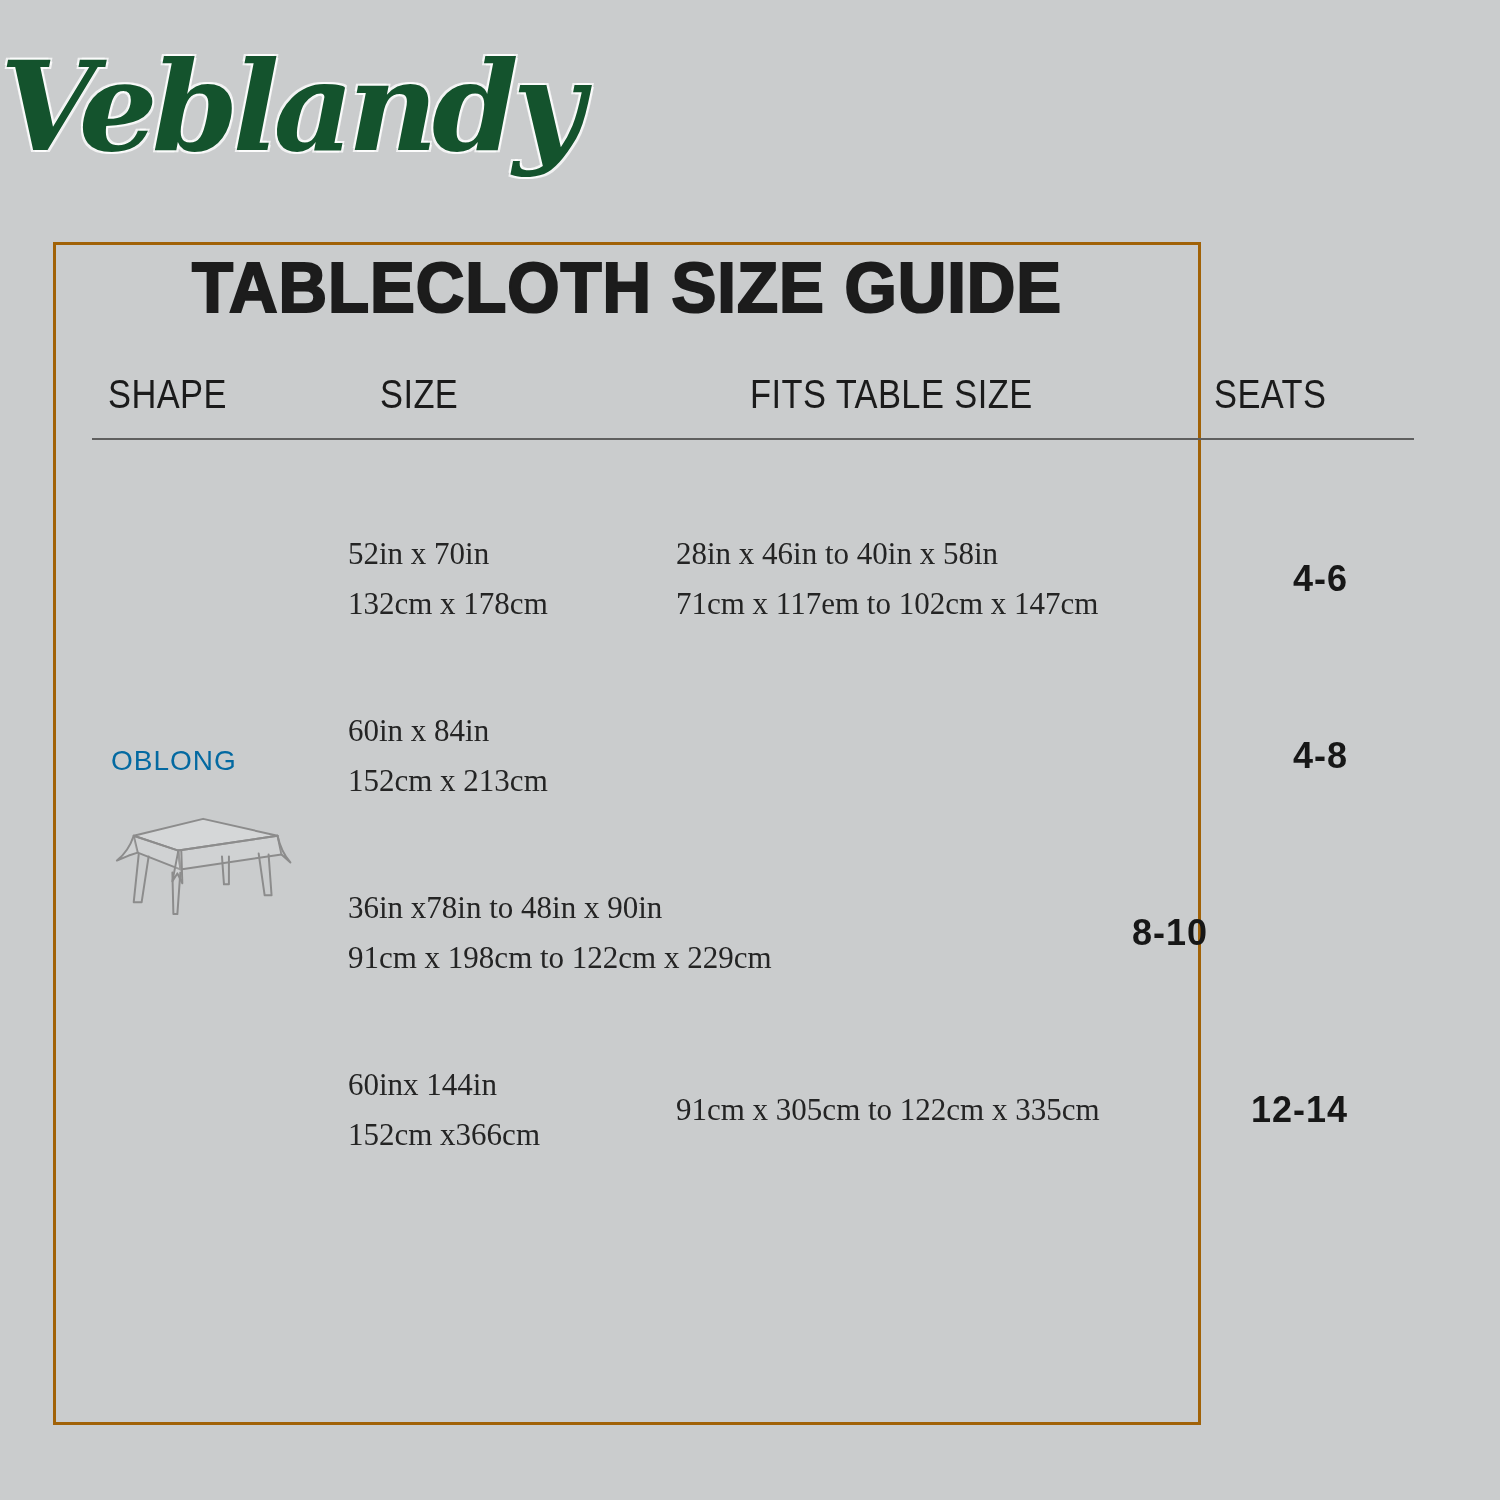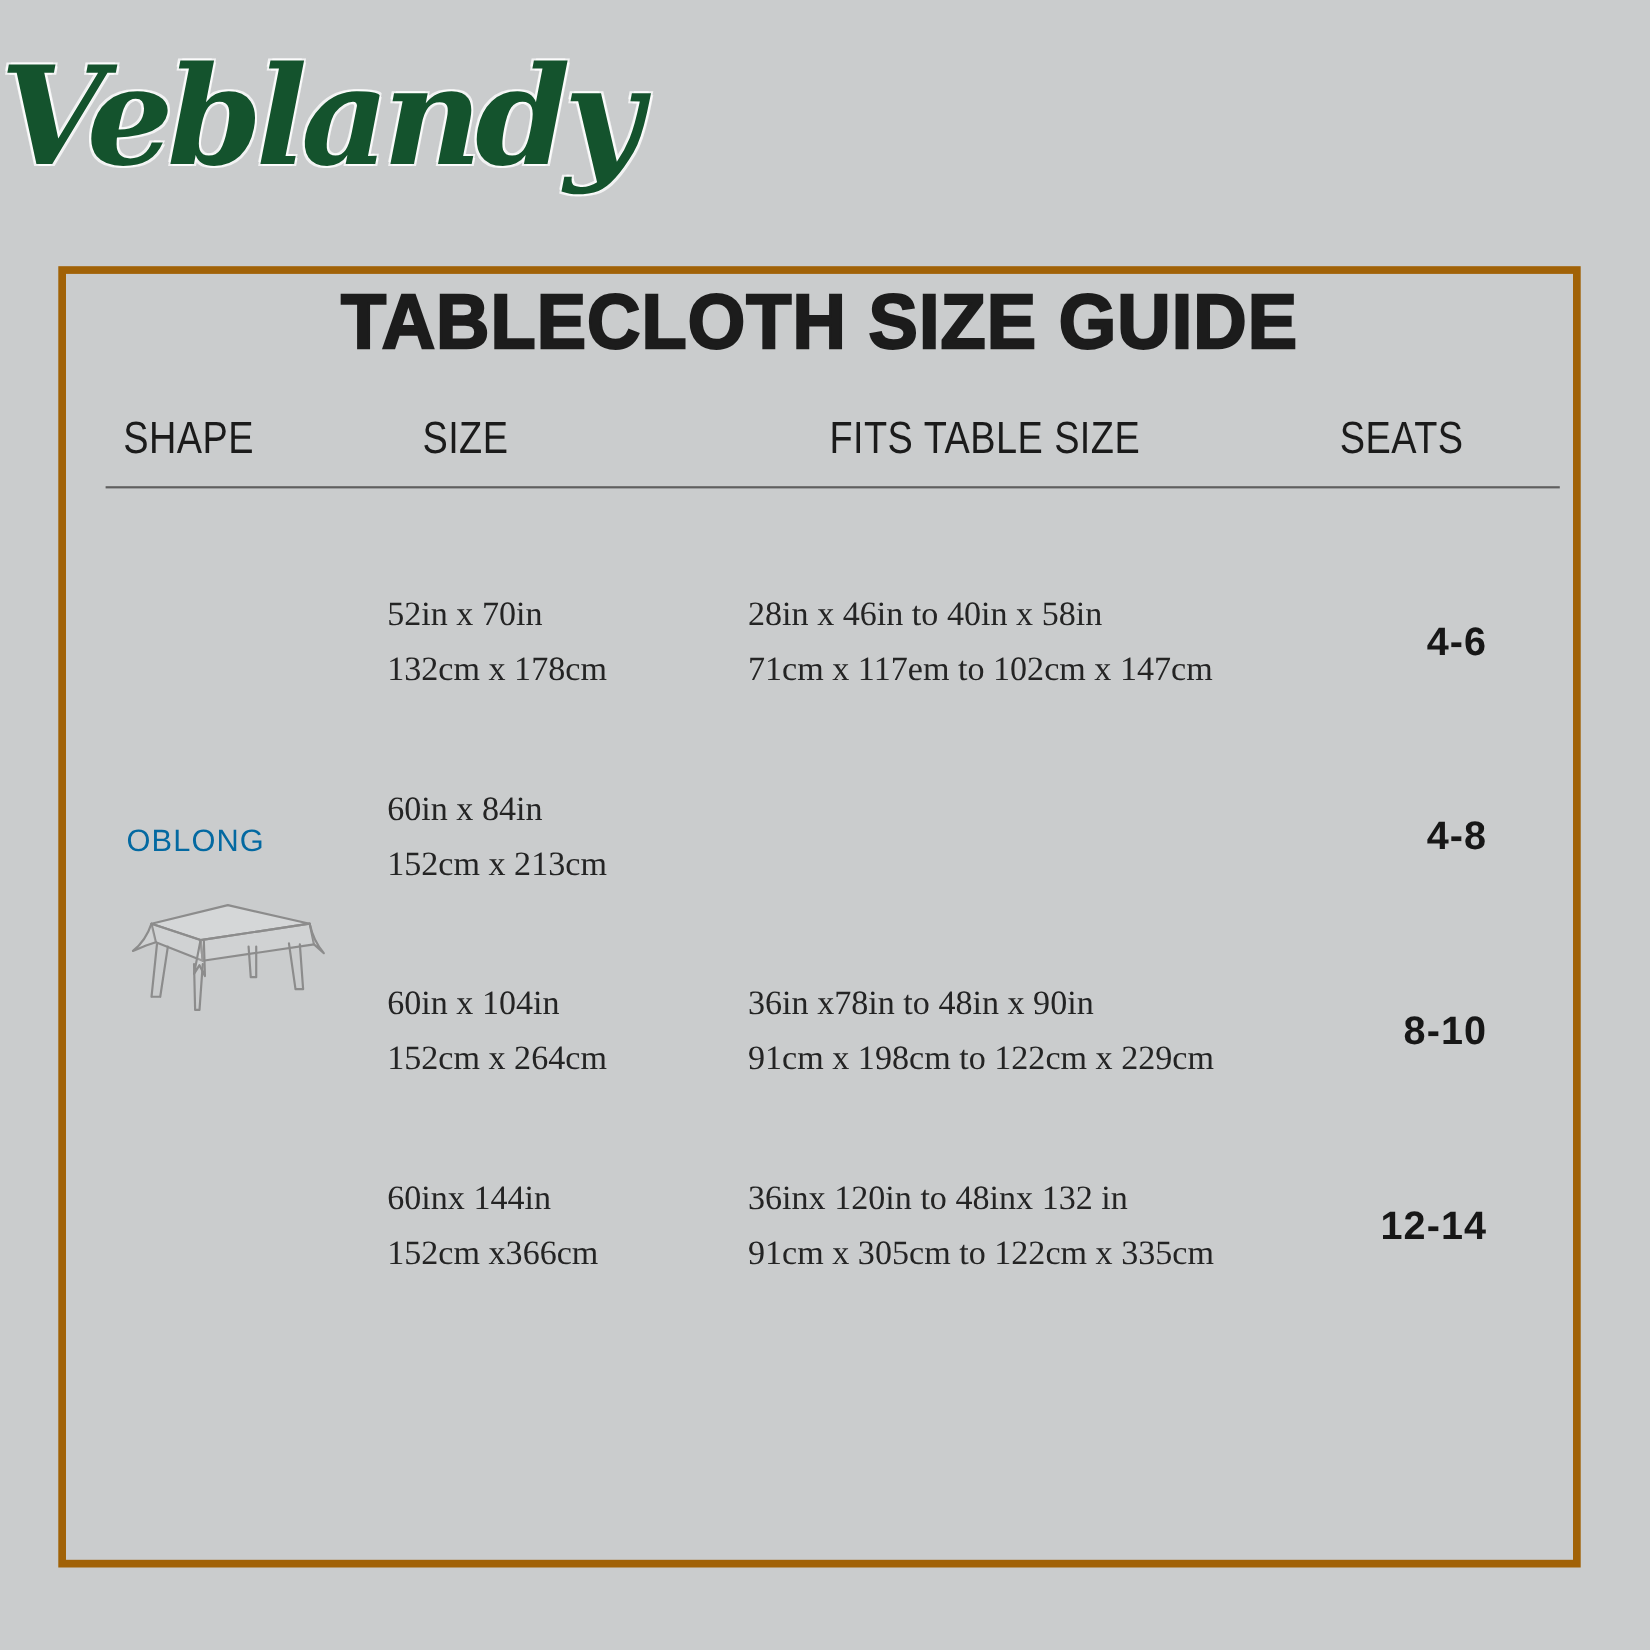--- a/index.html
+++ b/index.html
@@ -37,23 +37,23 @@
       -2px -2px 0 rgba(255,255,255,0.75),
       2px -2px 0 rgba(255,255,255,0.75),
       -2px 2px 0 rgba(255,255,255,0.75);
   }
 
   
   .guide-box {
     position: absolute;
     left: 53px;
     top: 242px;
-    width: 1384px;
+    width: 1148px;
     height: 1183px;
-    border: 7px solid #a16207;
+    border: 3px solid #a16207;
     box-sizing: border-box;
   }
   .title {
     position: absolute;
     top: 8px;
     left: 0;
     width: 100%;
     text-align: center;
     font-size: 70px;
     font-weight: 700;
@@ -199,38 +199,33 @@
           <div>60in x 84in</div>
           <div>152cm x 213cm</div>
         </div>
         <div class="cell">
         </div>
         <div class="seats">4-8</div>
       </div>
 
       <div class="row">
         <div class="cell">
-          <div>60in x 104in</div>
-          <div>152cm x 264cm</div>
-        </div>
-        <div class="cell">
           <div>36in x78in to 48in x 90in</div>
           <div>91cm x 198cm to 122cm x 229cm</div>
         </div>
         <div class="seats">8-10</div>
       </div>
 
 
       <div class="row">
         <div class="cell">
           <div>60inx 144in</div>
           <div>152cm x366cm</div>
         </div>
         <div class="cell">
-          <div>36inx 120in to 48inx 132 in</div>
           <div>91cm x 305cm to 122cm x 335cm</div>
         </div>
         <div class="seats">12-14</div>
       </div>
 
     </div>
   </div>
 </div>
 
 </body></html>

